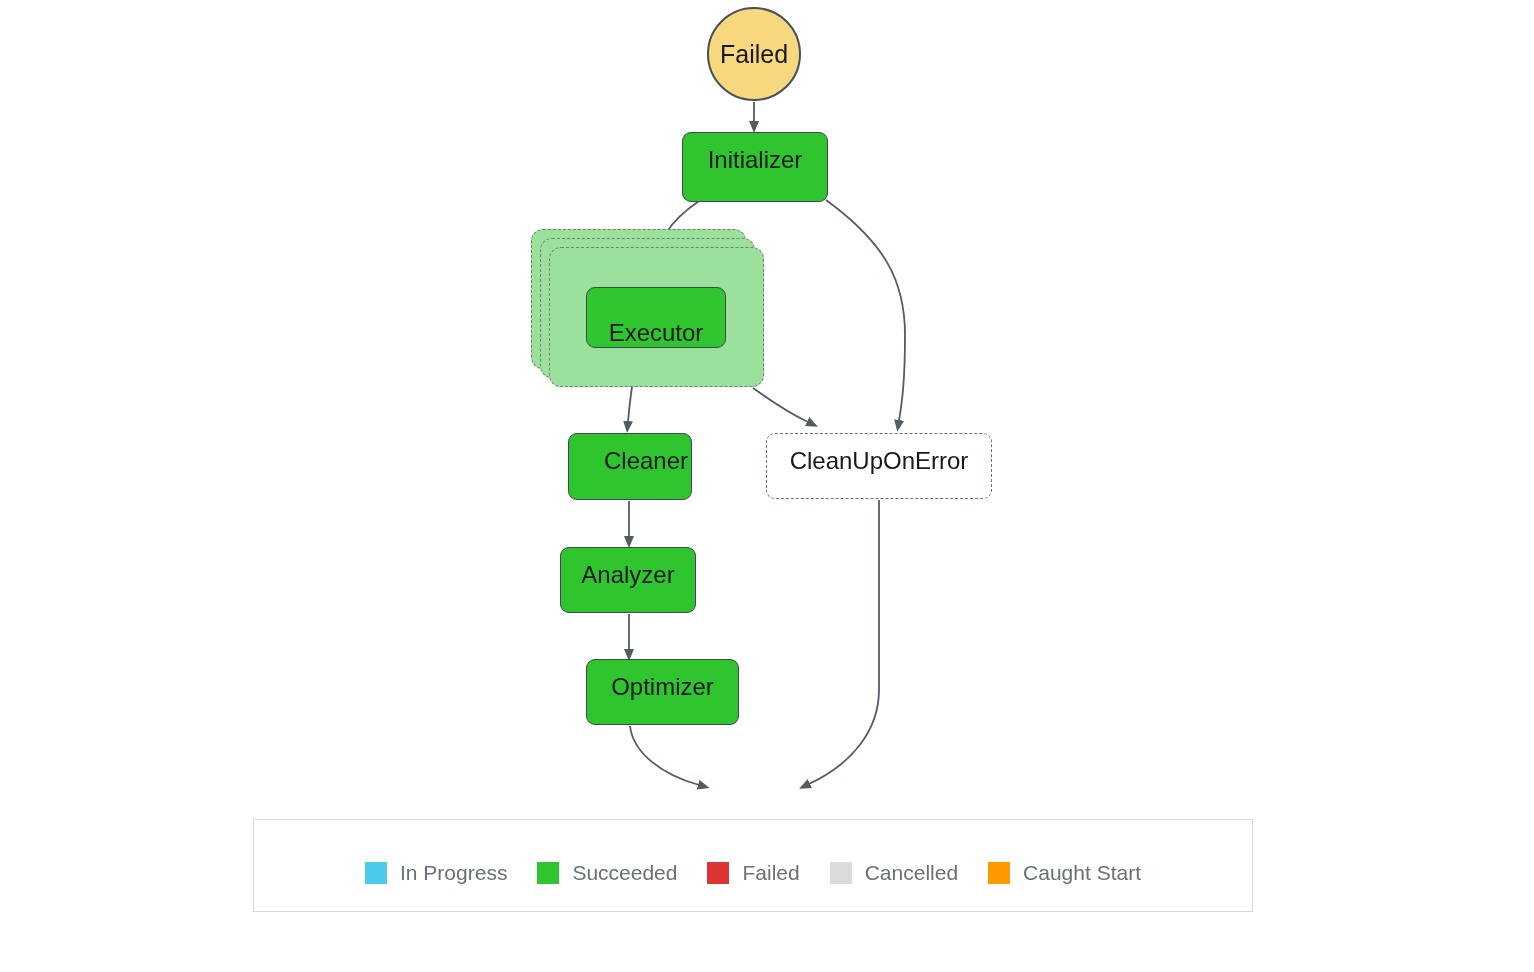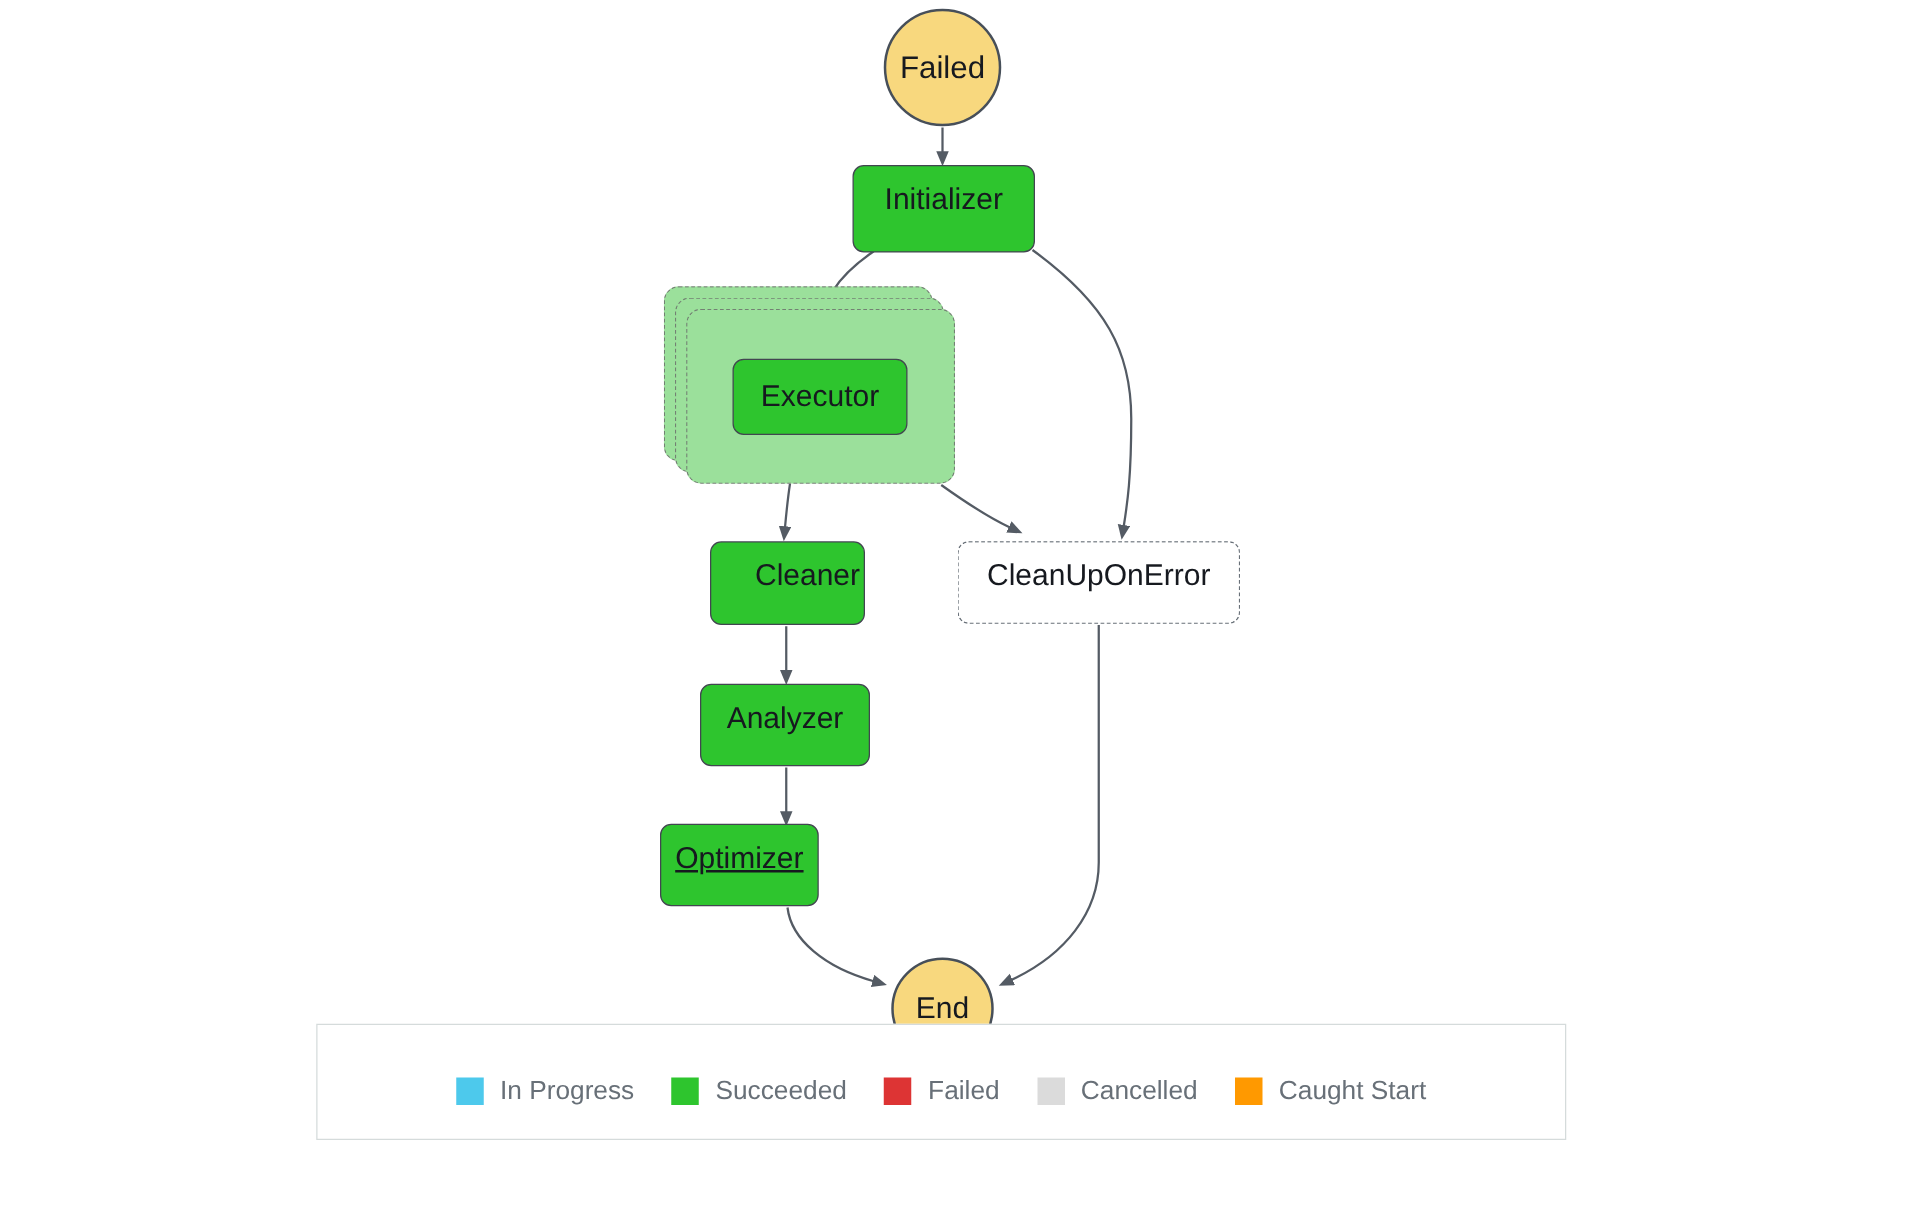--- a/index.html
+++ b/index.html
@@ -12,27 +12,27 @@
   .circle-node{
     border:2px solid #474f59;border-radius:50%;
     display:flex;align-items:center;justify-content:center;
     font-size:25px;
   }
   .state-box{
     border:1.5px solid #424650;border-radius:9px;
     display:flex;justify-content:center;align-items:flex-start;
     padding-top:13px;font-size:24px;cursor:pointer;
   }
-  .state-box.centered{align-items:center;padding-top:0;}
+  .state-box.centered{align-items:flex-end;padding-top:0;}
 
   #start-node{left:707px;top:7px;width:94px;height:94px;}
   #initializer-node{left:682px;top:132px;width:146px;height:70px;}
   #cleaner-node{left:568px;top:433px;width:124px;height:67px;}
   #analyzer-node{left:560px;top:547px;width:136px;height:66px;}
-  #optimizer-node{left:528px;top:659px;width:127px;height:66px;text-decoration:underline;}
+  #optimizer-node{left:586px;top:659px;width:153px;height:66px;}
   #cleanup-node{
     left:766px;top:433px;width:226px;height:66px;
     background:#ffffff;border:1.5px dashed #687078;border-radius:9px;
   }
   #end-node{left:713px;top:766px;width:82px;height:82px;}
 
   #map-stack{position:absolute;left:531px;top:229px;width:233px;height:158px;}
   .iteration-layer{
     position:absolute;width:215px;height:140px;box-sizing:border-box;
     border:1.5px dashed #738173;border-radius:12px;
@@ -101,23 +101,20 @@
   </div>
 
   <div id="optimizer-node" class="node state-box" style="background-color: rgb(46, 197, 46);">
     <span>Optimizer</span>
   </div>
 
   <div id="cleanup-node" class="node" style="display:flex;justify-content:center;align-items:flex-start;padding-top:13px;font-size:24px;cursor:pointer;">
     <span>CleanUpOnError</span>
   </div>
 
-  <div id="end-node" class="node circle-node" style="font-size: 24px; background-color: rgb(248, 216, 126);">
-    <span>End</span>
-  </div>
 
   <div id="legend">
     <div class="legend-item">
       <span class="legend-swatch" style="background-color: rgb(77, 201, 236);"></span>
       <span class="legend-label">In Progress</span>
     </div>
     <div class="legend-item">
       <span class="legend-swatch" style="background-color: rgb(46, 197, 46);"></span>
       <span class="legend-label">Succeeded</span>
     </div>

